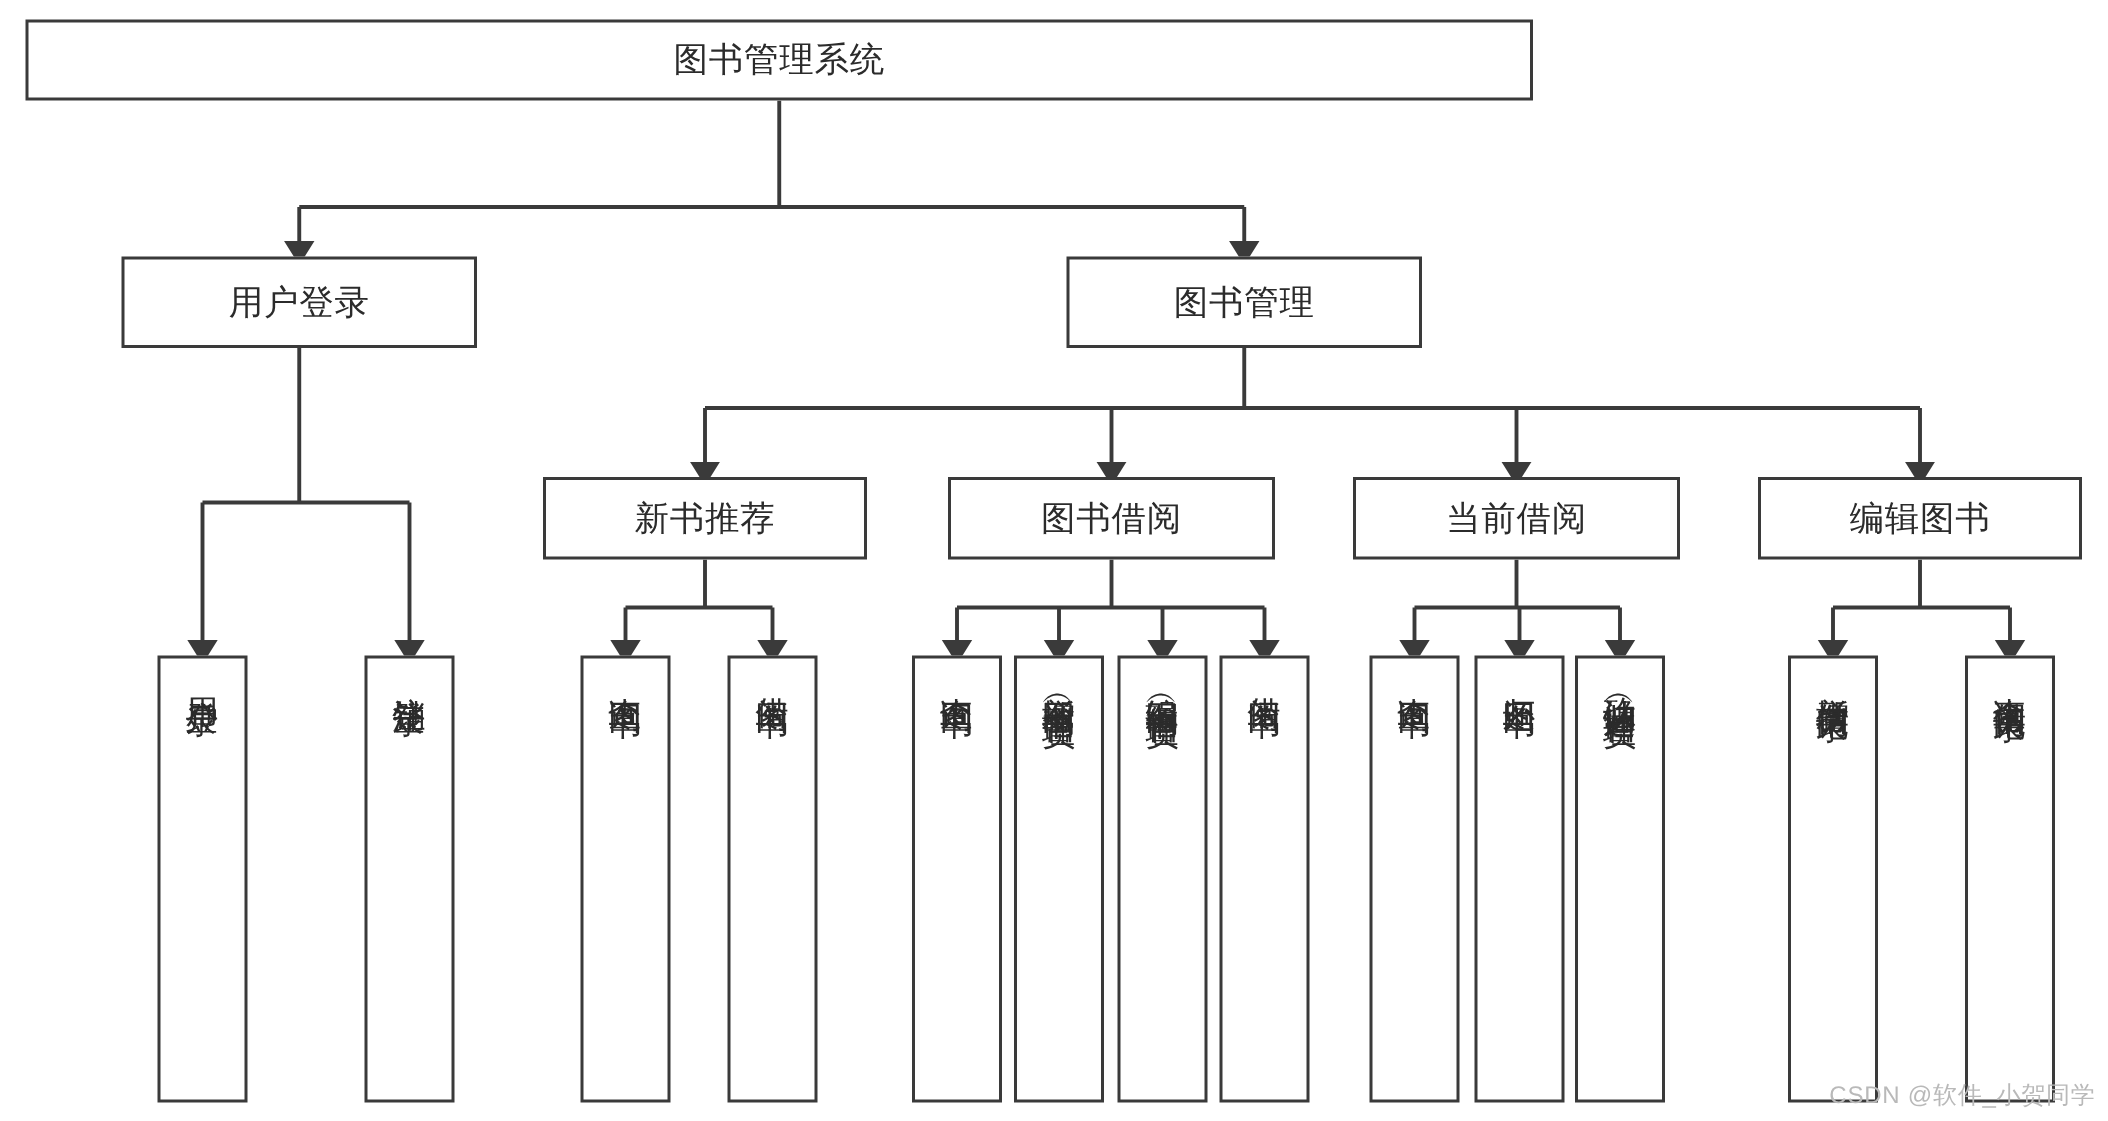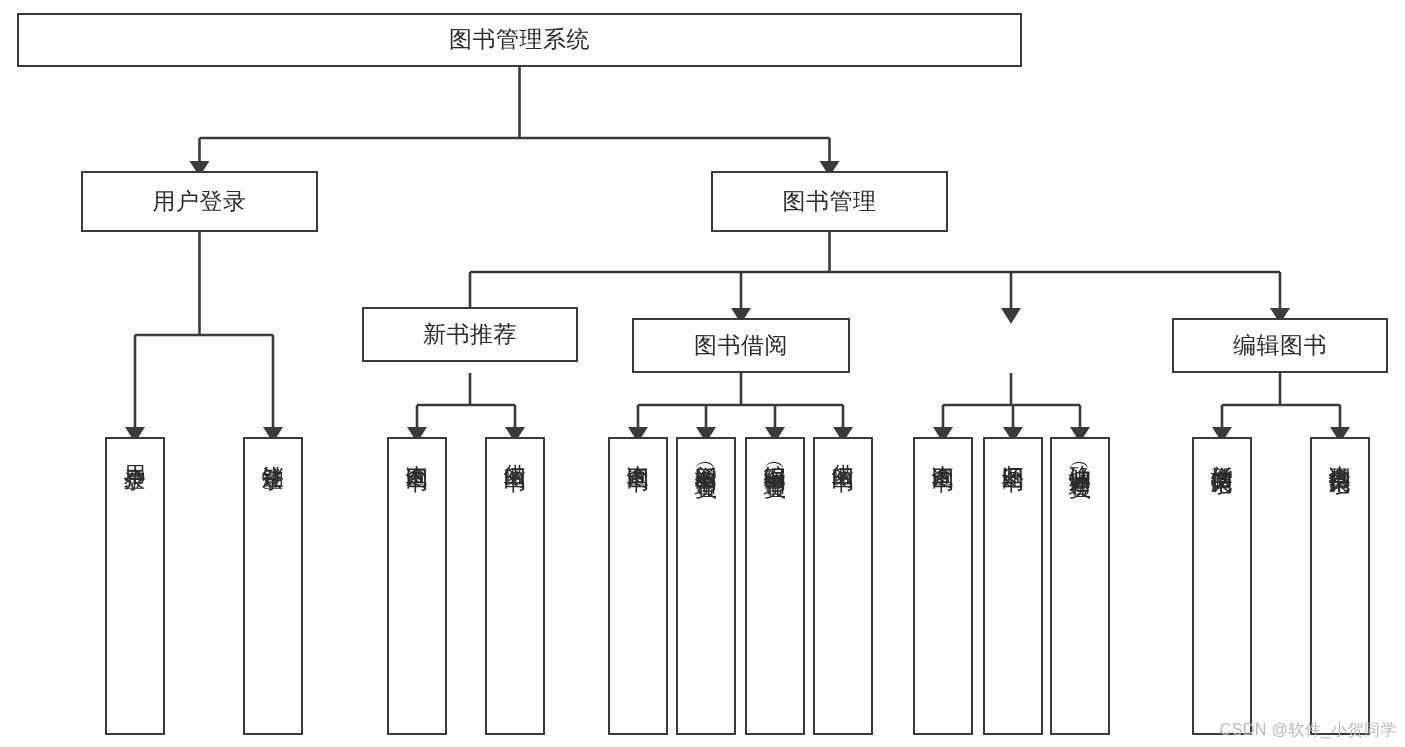--- a/index.html
+++ b/index.html
@@ -124,25 +124,28 @@
     <span class="node-label">图书管理系统</span>
   </div>
 
   <div class="node horiz" style="left: 81px; top: 171px; width: 237px; height: 61px;">
     <span class="node-label">用户登录</span>
   </div>
   <div class="node horiz" style="left: 711px; top: 171px; width: 237px; height: 61px;">
     <span class="node-label">图书管理</span>
   </div>
 
-  <div class="node horiz" style="left: 362px; top: 307px; width: 216px; height: 55px;">
+  <div class="node horiz" style="left: 362px; top: 318px; width: 216px; height: 55px;">
     <span class="node-label">新书推荐</span>
   </div>
   <div class="node horiz" style="left: 632px; top: 318px; width: 218px; height: 55px;">
     <span class="node-label">图书借阅</span>
+  </div>
+  <div class="node horiz" style="left: 902px; top: 318px; width: 218px; height: 55px;">
+    <span class="node-label">当前借阅</span>
   </div>
   <div class="node horiz" style="left: 1172px; top: 318px; width: 216px; height: 55px;">
     <span class="node-label">编辑图书</span>
   </div>
 
   <div class="node vert" style="left: 105px; top: 437px; width: 60px; height: 298px;">
     <span class="node-label">用户登录</span>
   </div>
   <div class="node vert" style="left: 243px; top: 437px; width: 60px; height: 298px;">
     <span class="node-label">注销登录</span>

